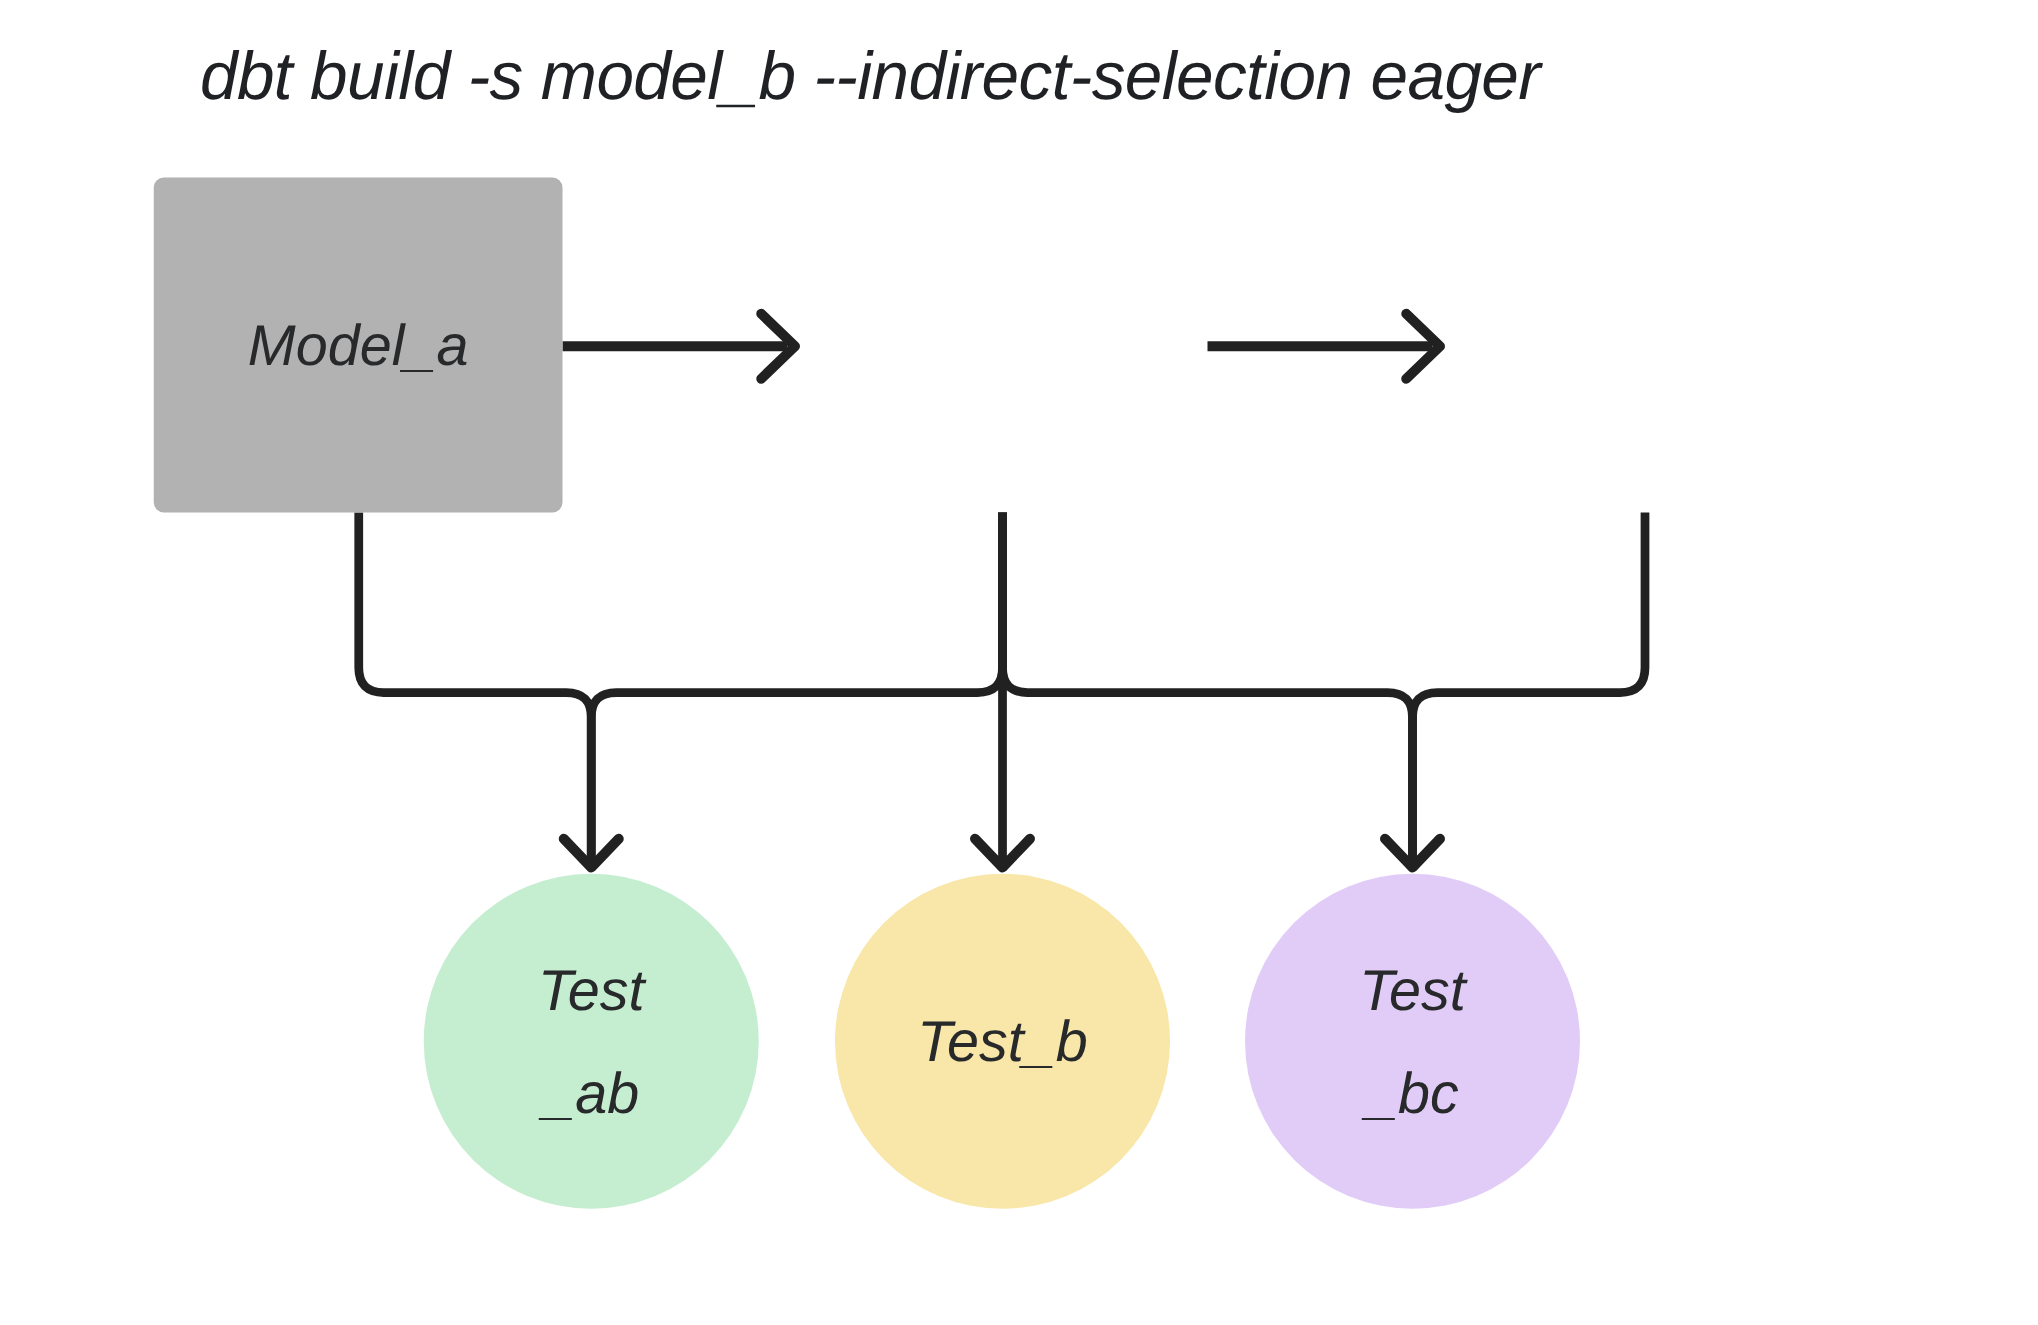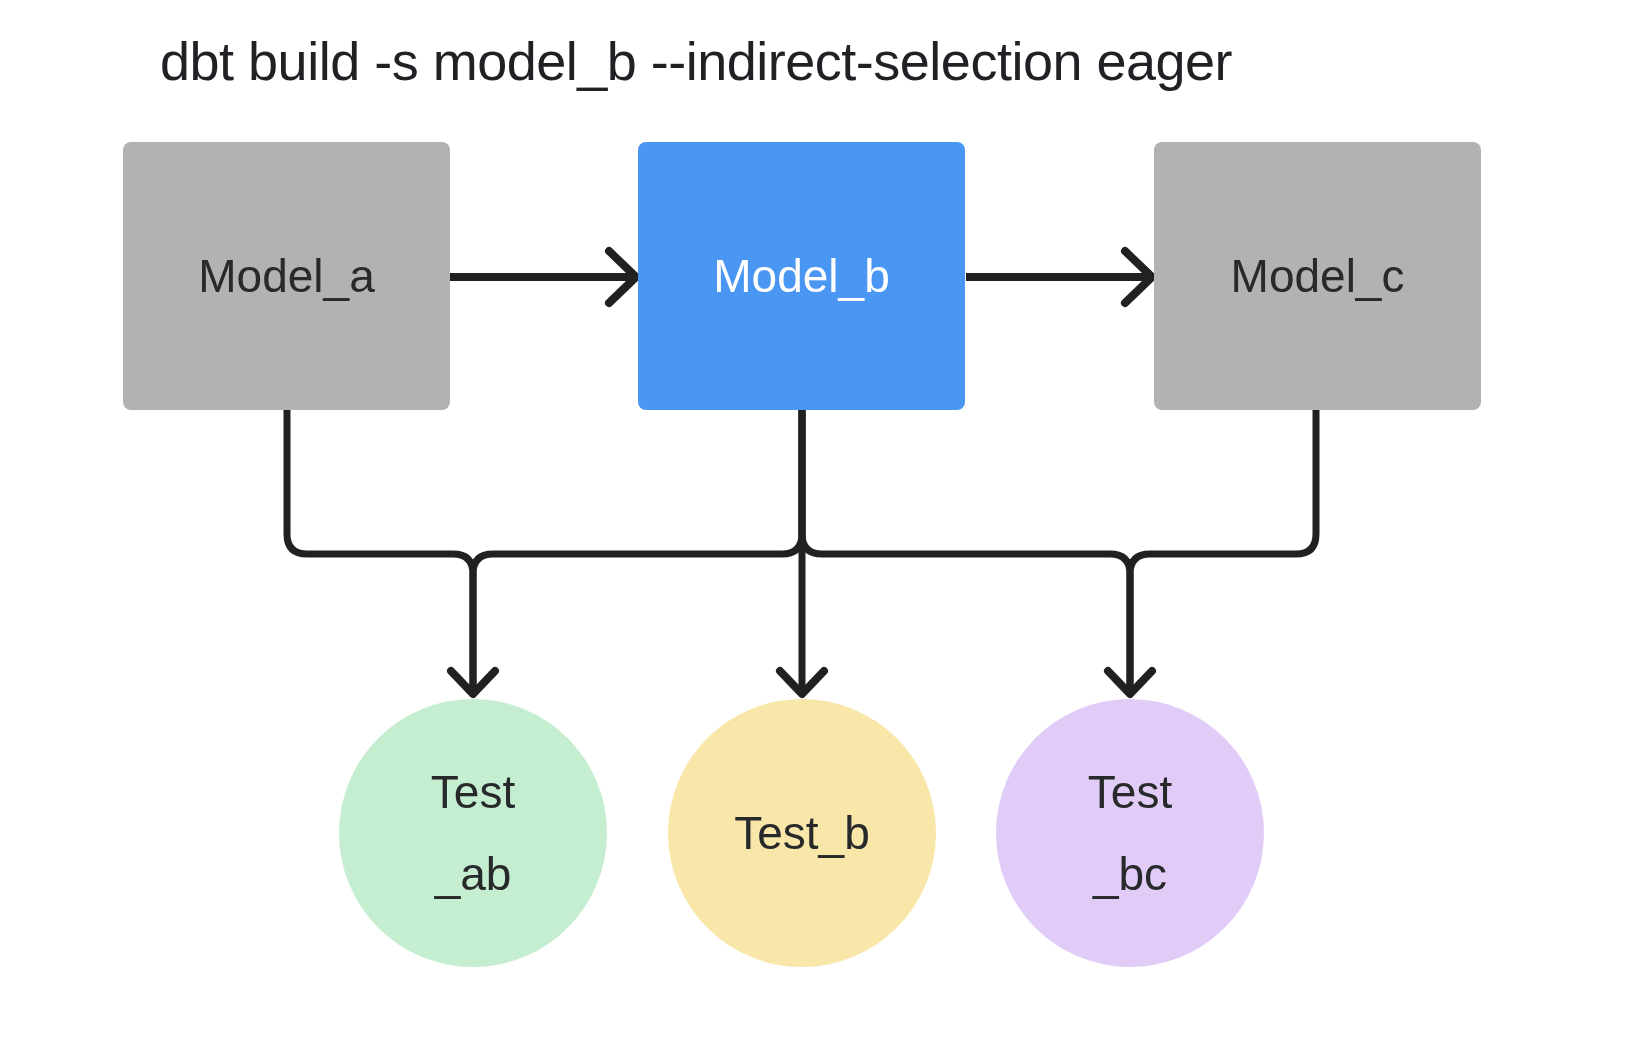--- a/index.html
+++ b/index.html
@@ -2,20 +2,21 @@
 <html style="--background: #ffffff; --title_text: #1f2124; --node_text_dark: #27292b; --node_text_light: #ffffff; --model_default_fill: #b2b2b2; --model_selected_fill: #4a96f3; --test_ab_fill: #c5edcf; --test_b_fill: #f8e7a8; --test_bc_fill: #e1ccf7; --connector: #212121;"><head>
 <meta charset="utf-8">
 <style>
   html,body{margin:0;padding:0;background:#fff;}
   .canvas{
     position:relative;
     width:1630px;height:1060px;
     background:var(--background,#fff);
     font-family:"Liberation Sans", sans-serif;
     overflow:hidden;
+    font-style:italic;
   }
   .title{
     position:absolute;
     left:160px;top:30px;
     font-size:54px;
     font-weight:500;
     color:var(--title_text,#1f2124);
     letter-spacing:-0.5px;
     white-space:nowrap;
   }
@@ -93,26 +94,20 @@
     <path class="shaft" d="M1316 410 V534 Q1316 554 1296 554 H1150 Q1130 554 1130 574 V690"></path>
 
     <path class="head" d="M451 671 L473 694 L495 671"></path>
     <path class="head" d="M780 671 L802 694 L824 671"></path>
     <path class="head" d="M1108 671 L1130 694 L1152 671"></path>
   </svg>
 
   <div class="model" id="model-a">
     <span>Model_a</span>
   </div>
-  <div class="model" id="model-b">
-    <span>Model_b</span>
-  </div>
-  <div class="model" id="model-c">
-    <span>Model_c</span>
-  </div>
 
   <div class="test" id="test-ab">
     <span>Test</span>
     <span>_ab</span>
   </div>
   <div class="test" id="test-b">
     <span>Test_b</span>
   </div>
   <div class="test" id="test-bc">
     <span>Test</span>

